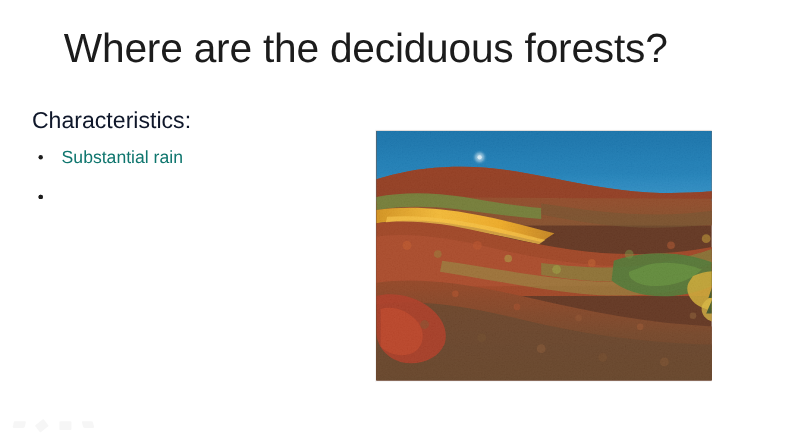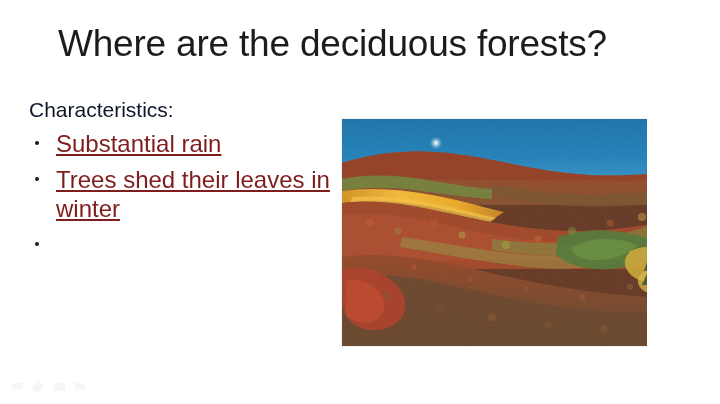--- a/index.html
+++ b/index.html
@@ -45,25 +45,24 @@
     color: #0f172a;
   }
   ul.bullets {
     list-style: none;
     margin: 5px 0 0 0;
     padding: 0;
   }
   ul.bullets li {
     position: relative;
     padding-left: 27px;
-    font-size: 24px;
+    font-size: 16px;
     line-height: 29px;
-    color: #7f1d1d;
+    color: #0f766e;
     margin-bottom: 7px;
-    text-decoration: underline;
   }
   ul.bullets li .dot {
     position: absolute;
     left: 6px;
     top: 12px;
     width: 4px;
     height: 4px;
     background: #1c1c1c;
     border-radius: 50%;
   }
@@ -111,21 +110,20 @@
 
     <div id="char-label">Characteristics:</div>
 
     <ul class="bullets">
       <li>
         <span class="dot"></span>
         <span>Substantial rain</span>
       </li>
       <li>
         <span class="dot"></span>
-        <span>Trees shed their leaves in winter</span>
       </li>
       <li>
         <span class="dot"></span>
       </li>
     </ul>
   </div>
 
   <div id="photo">
     <svg viewBox="0 0 352 227" preserveAspectRatio="none">
       <defs>

